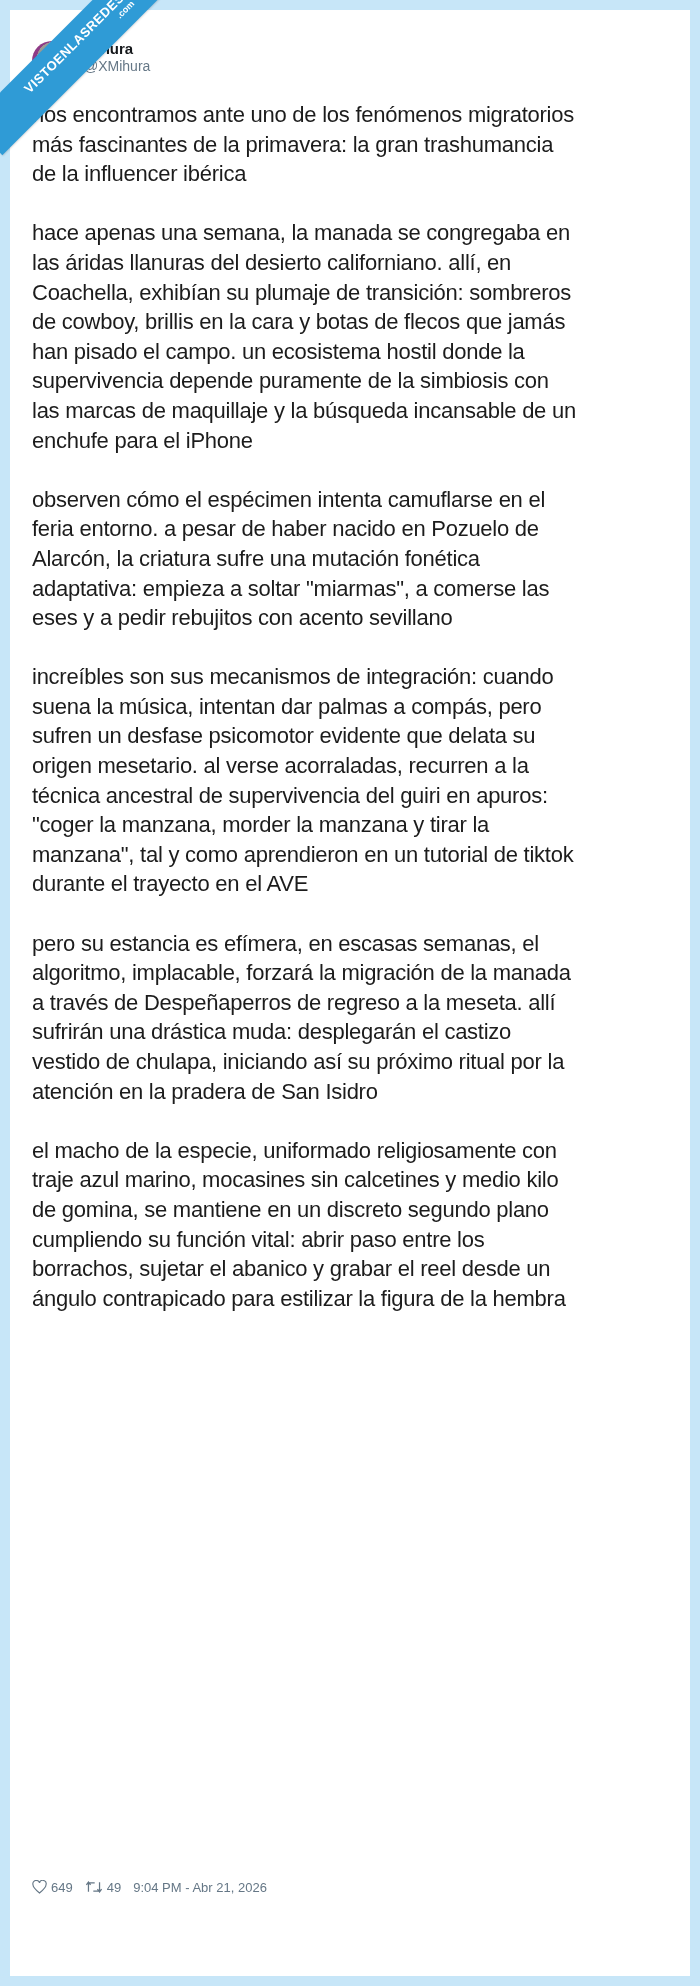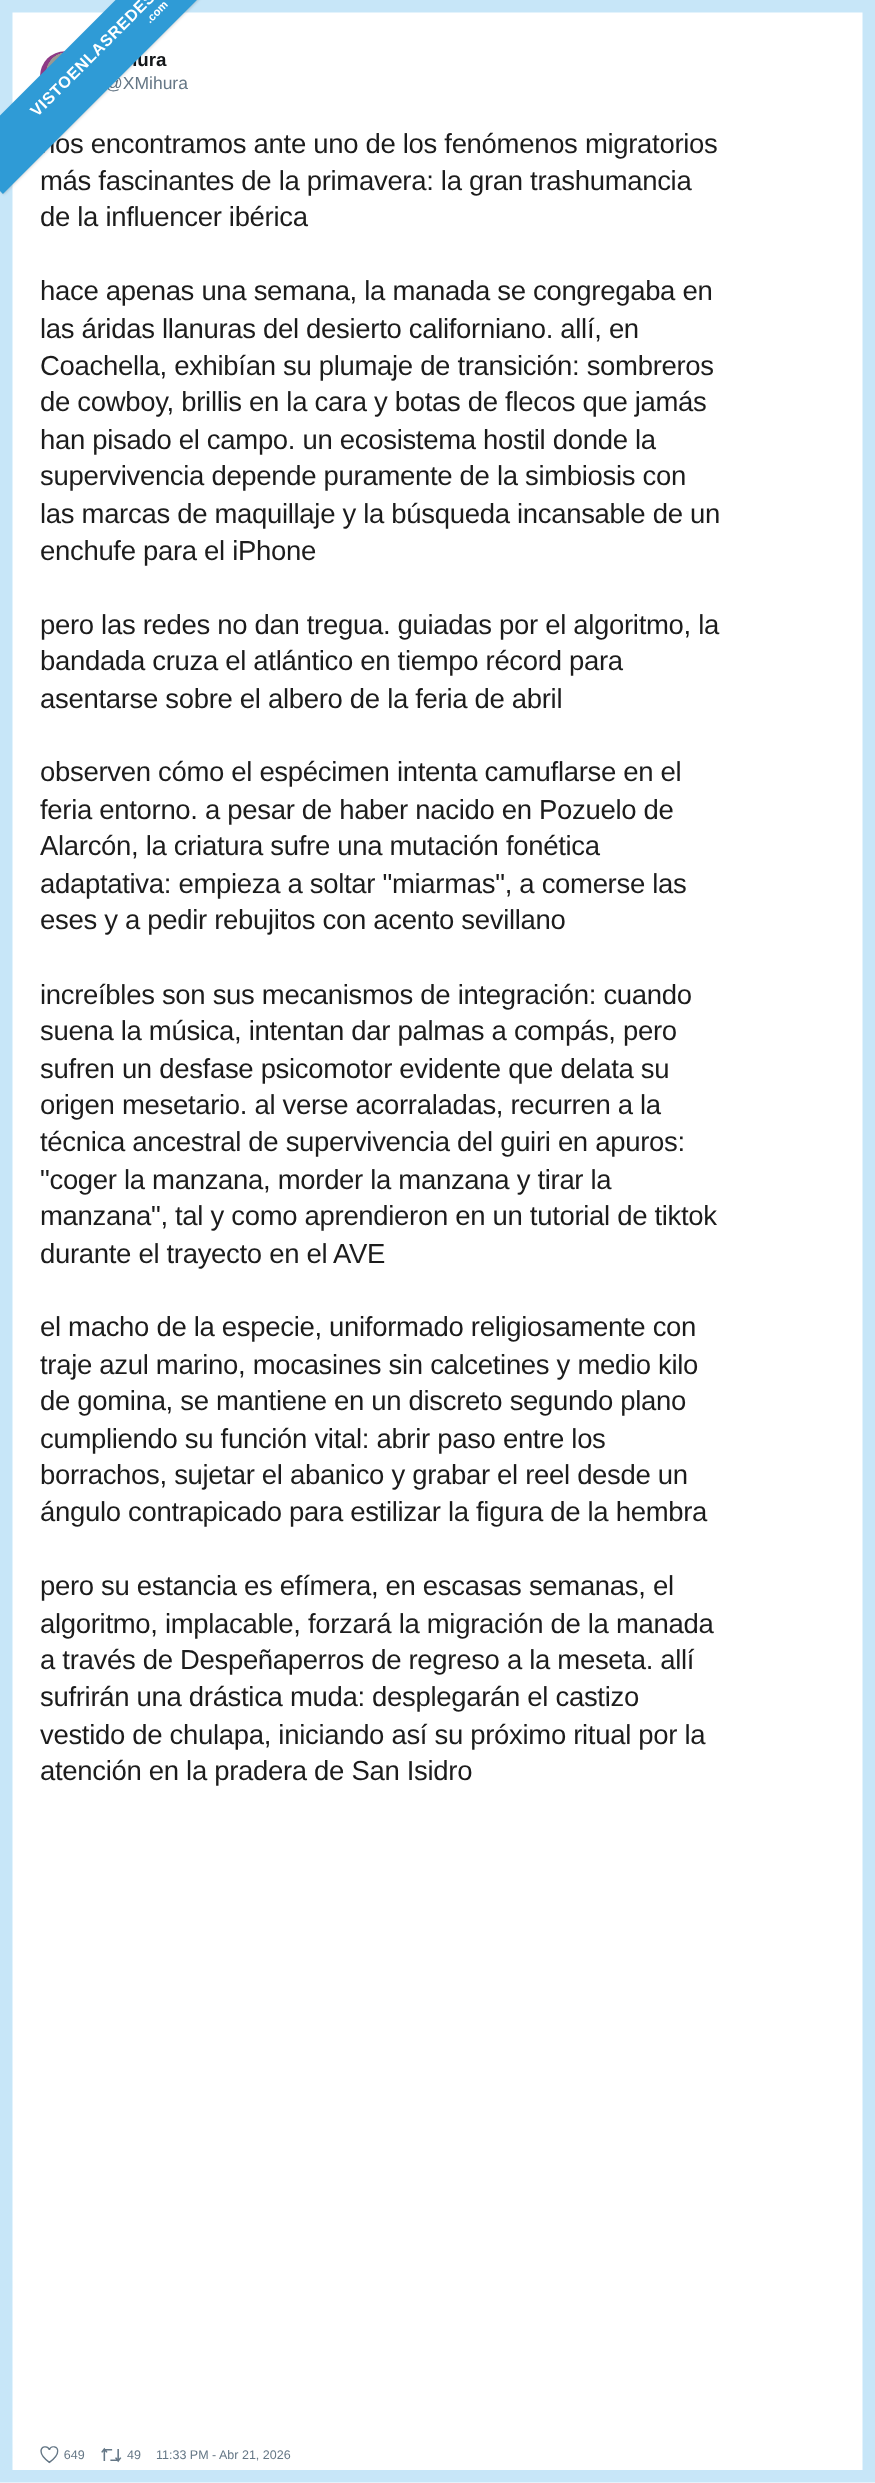--- a/index.html
+++ b/index.html
@@ -20,22 +20,22 @@
   }
   .names { display: flex; flex-direction: column; line-height: 1.15; }
   .name { font-size: 15px; font-weight: bold; color: #14171a; }
   .handle { font-size: 14px; color: #657786; }
   .tweet-body {
     position: absolute; left: 22px; top: 90px; width: 640px;
     font-size: 22px; line-height: 29.6px; color: #1c1c1c; letter-spacing: -0.25px;
   }
   .tweet-body p { margin: 0 0 29.6px 0; white-space: pre-line; }
   .footer {
-    position: absolute; left: 22px; top: 1944px; height: 20px;
-    display: flex; align-items: center; font-size: 10px; color: #657786;
+    position: absolute; left: 22px; top: 1867px; height: 20px;
+    display: flex; align-items: center; font-size: 13px; color: #657786;
   }
   .stat { display: flex; align-items: center; margin-right: 12px; }
   .stat svg { margin-right: 4px; }
   .watermark {
     position: absolute; left: -52px; top: 24px; width: 260px; height: 46px;
     background: #2f9bd6; transform: rotate(-45deg); transform-origin: 50% 50%;
     display: flex; flex-direction: column; align-items: center; justify-content: center;
     color: #fff; font-weight: bold; text-align: center; z-index: 5;
     box-shadow: 0 1px 2px rgba(0,0,0,0.15);
   }
@@ -64,59 +64,56 @@
 más fascinantes de la primavera: la gran trashumancia
 de la influencer ibérica</p>
     <p>hace apenas una semana, la manada se congregaba en
 las áridas llanuras del desierto californiano. allí, en
 Coachella, exhibían su plumaje de transición: sombreros
 de cowboy, brillis en la cara y botas de flecos que jamás
 han pisado el campo. un ecosistema hostil donde la
 supervivencia depende puramente de la simbiosis con
 las marcas de maquillaje y la búsqueda incansable de un
 enchufe para el iPhone</p>
-    <p>pero las redes no dan tregua. guiadas por el algoritmo, la
-bandada cruza el atlántico en tiempo récord para
-asentarse sobre el albero de la feria de abril</p>
     <p>observen cómo el espécimen intenta camuflarse en el
 feria entorno. a pesar de haber nacido en Pozuelo de
 Alarcón, la criatura sufre una mutación fonética
 adaptativa: empieza a soltar "miarmas", a comerse las
 eses y a pedir rebujitos con acento sevillano</p>
     <p>increíbles son sus mecanismos de integración: cuando
 suena la música, intentan dar palmas a compás, pero
 sufren un desfase psicomotor evidente que delata su
 origen mesetario. al verse acorraladas, recurren a la
 técnica ancestral de supervivencia del guiri en apuros:
 "coger la manzana, morder la manzana y tirar la
 manzana", tal y como aprendieron en un tutorial de tiktok
 durante el trayecto en el AVE</p>
+    <p>pero su estancia es efímera, en escasas semanas, el
+algoritmo, implacable, forzará la migración de la manada
+a través de Despeñaperros de regreso a la meseta. allí
+sufrirán una drástica muda: desplegarán el castizo
+vestido de chulapa, iniciando así su próximo ritual por la
+atención en la pradera de San Isidro</p>
     <p>el macho de la especie, uniformado religiosamente con
 traje azul marino, mocasines sin calcetines y medio kilo
 de gomina, se mantiene en un discreto segundo plano
 cumpliendo su función vital: abrir paso entre los
 borrachos, sujetar el abanico y grabar el reel desde un
 ángulo contrapicado para estilizar la figura de la hembra</p>
-    <p>pero su estancia es efímera, en escasas semanas, el
-algoritmo, implacable, forzará la migración de la manada
-a través de Despeñaperros de regreso a la meseta. allí
-sufrirán una drástica muda: desplegarán el castizo
-vestido de chulapa, iniciando así su próximo ritual por la
-atención en la pradera de San Isidro</p>
   </div>
 
   <div class="footer">
     <div class="stat">
       <svg width="15" height="14" viewBox="0 0 24 22">
         <path d="M12 20.5 C 5 15, 1.5 11.5, 1.5 7 A 5 5 0 0 1 12 4.5 A 5 5 0 0 1 22.5 7 C 22.5 11.5, 19 15, 12 20.5 Z" fill="none" stroke="#657786" stroke-width="1.8"></path>
       </svg>
       <span>649</span>
     </div>
     <div class="stat">
       <svg width="18" height="14" viewBox="0 0 26 20">
         <path d="M5 17 V4 H14 M2 7 L5 3 L8 7" fill="none" stroke="#657786" stroke-width="1.8"></path>
         <path d="M21 3 V16 H12 M18 13 L21 17 L24 13" fill="none" stroke="#657786" stroke-width="1.8"></path>
       </svg>
       <span>49</span>
     </div>
-    <span>11:33 PM - Abr 21, 2026</span>
+    <span>9:04 PM - Abr 21, 2026</span>
   </div>
 </div>
 
 </body></html>

